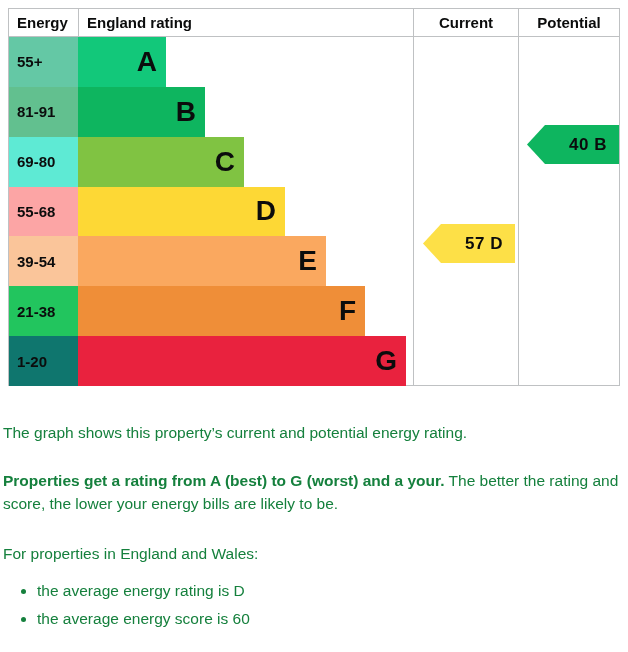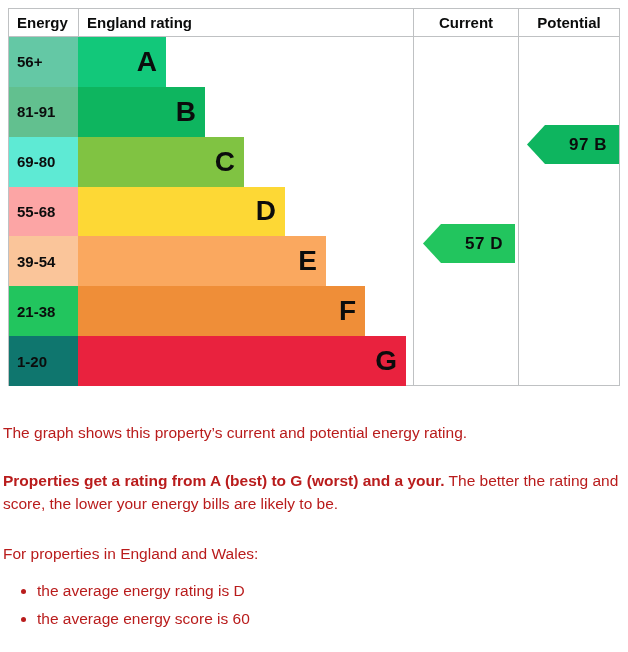--- a/index.html
+++ b/index.html
@@ -128,21 +128,21 @@
   .marker-potential { left: 518px; width: 92px; top: 88px; }
 
   
   .prose {
     position: absolute;
     left: 3px;
     top: 422px;
     width: 620px;
     font-size: 15.5px;
     line-height: 1.45;
-    color: #b91c1c;
+    color: #15803d;
   }
   .p-intro   { margin: 0 0 26px 0; }
   .p-rating  { margin: 0 0 28px 0; }
   .p-rating strong { font-weight: bold; }
   .p-region  { margin: 0 0 14px 0; }
   .bullets {
     margin: 0;
     padding-left: 34px;
     list-style-type: disc;
   }
@@ -159,21 +159,21 @@
     <div class="hdr hdr-current">Current</div>
     <div class="hdr hdr-potential">Potential</div>
   </div>
 
   <div class="epc-body">
 
     <div class="vrule vrule-a"></div>
     <div class="vrule vrule-b"></div>
 
     <div class="band-row" style="top:0px;">
-      <div class="score-cell" style="background: rgb(100, 200, 165);">56+</div>
+      <div class="score-cell" style="background: rgb(100, 200, 165);">55+</div>
       <div class="bar" style="width: 88px; background: rgb(18, 200, 122);">
         <span class="bar-letter">A</span>
       </div>
     </div>
 
     <div class="band-row" style="top:49.857px;">
       <div class="score-cell" style="background: rgb(98, 192, 143);">81-91</div>
       <div class="bar" style="width: 127px; background: rgb(14, 181, 95);">
         <span class="bar-letter">B</span>
       </div>
@@ -207,25 +207,25 @@
       </div>
     </div>
 
     <div class="band-row" style="top:299.142px;">
       <div class="score-cell" style="background: #0f766e;">1-20</div>
       <div class="bar" style="width: 328px; background: rgb(233, 34, 62);">
         <span class="bar-letter">G</span>
       </div>
     </div>
 
-    <div class="marker marker-current" style="background: #22c55e;">
+    <div class="marker marker-current" style="background: #fde047;">
       <span class="marker-text">57 D</span>
     </div>
     <div class="marker marker-potential" style="background: rgb(14, 181, 95);">
-      <span class="marker-text">97 B</span>
+      <span class="marker-text">40 B</span>
     </div>
 
   </div>
 </div>
 
 <div class="prose">
 
   <p class="p-intro">The graph shows this property’s current and potential energy rating.</p>
 
   <p class="p-rating"><strong>Properties get a rating from A (best) to G (worst) and a your.</strong><span> The better the rating and score, the lower your energy bills are likely to be.</span></p>

